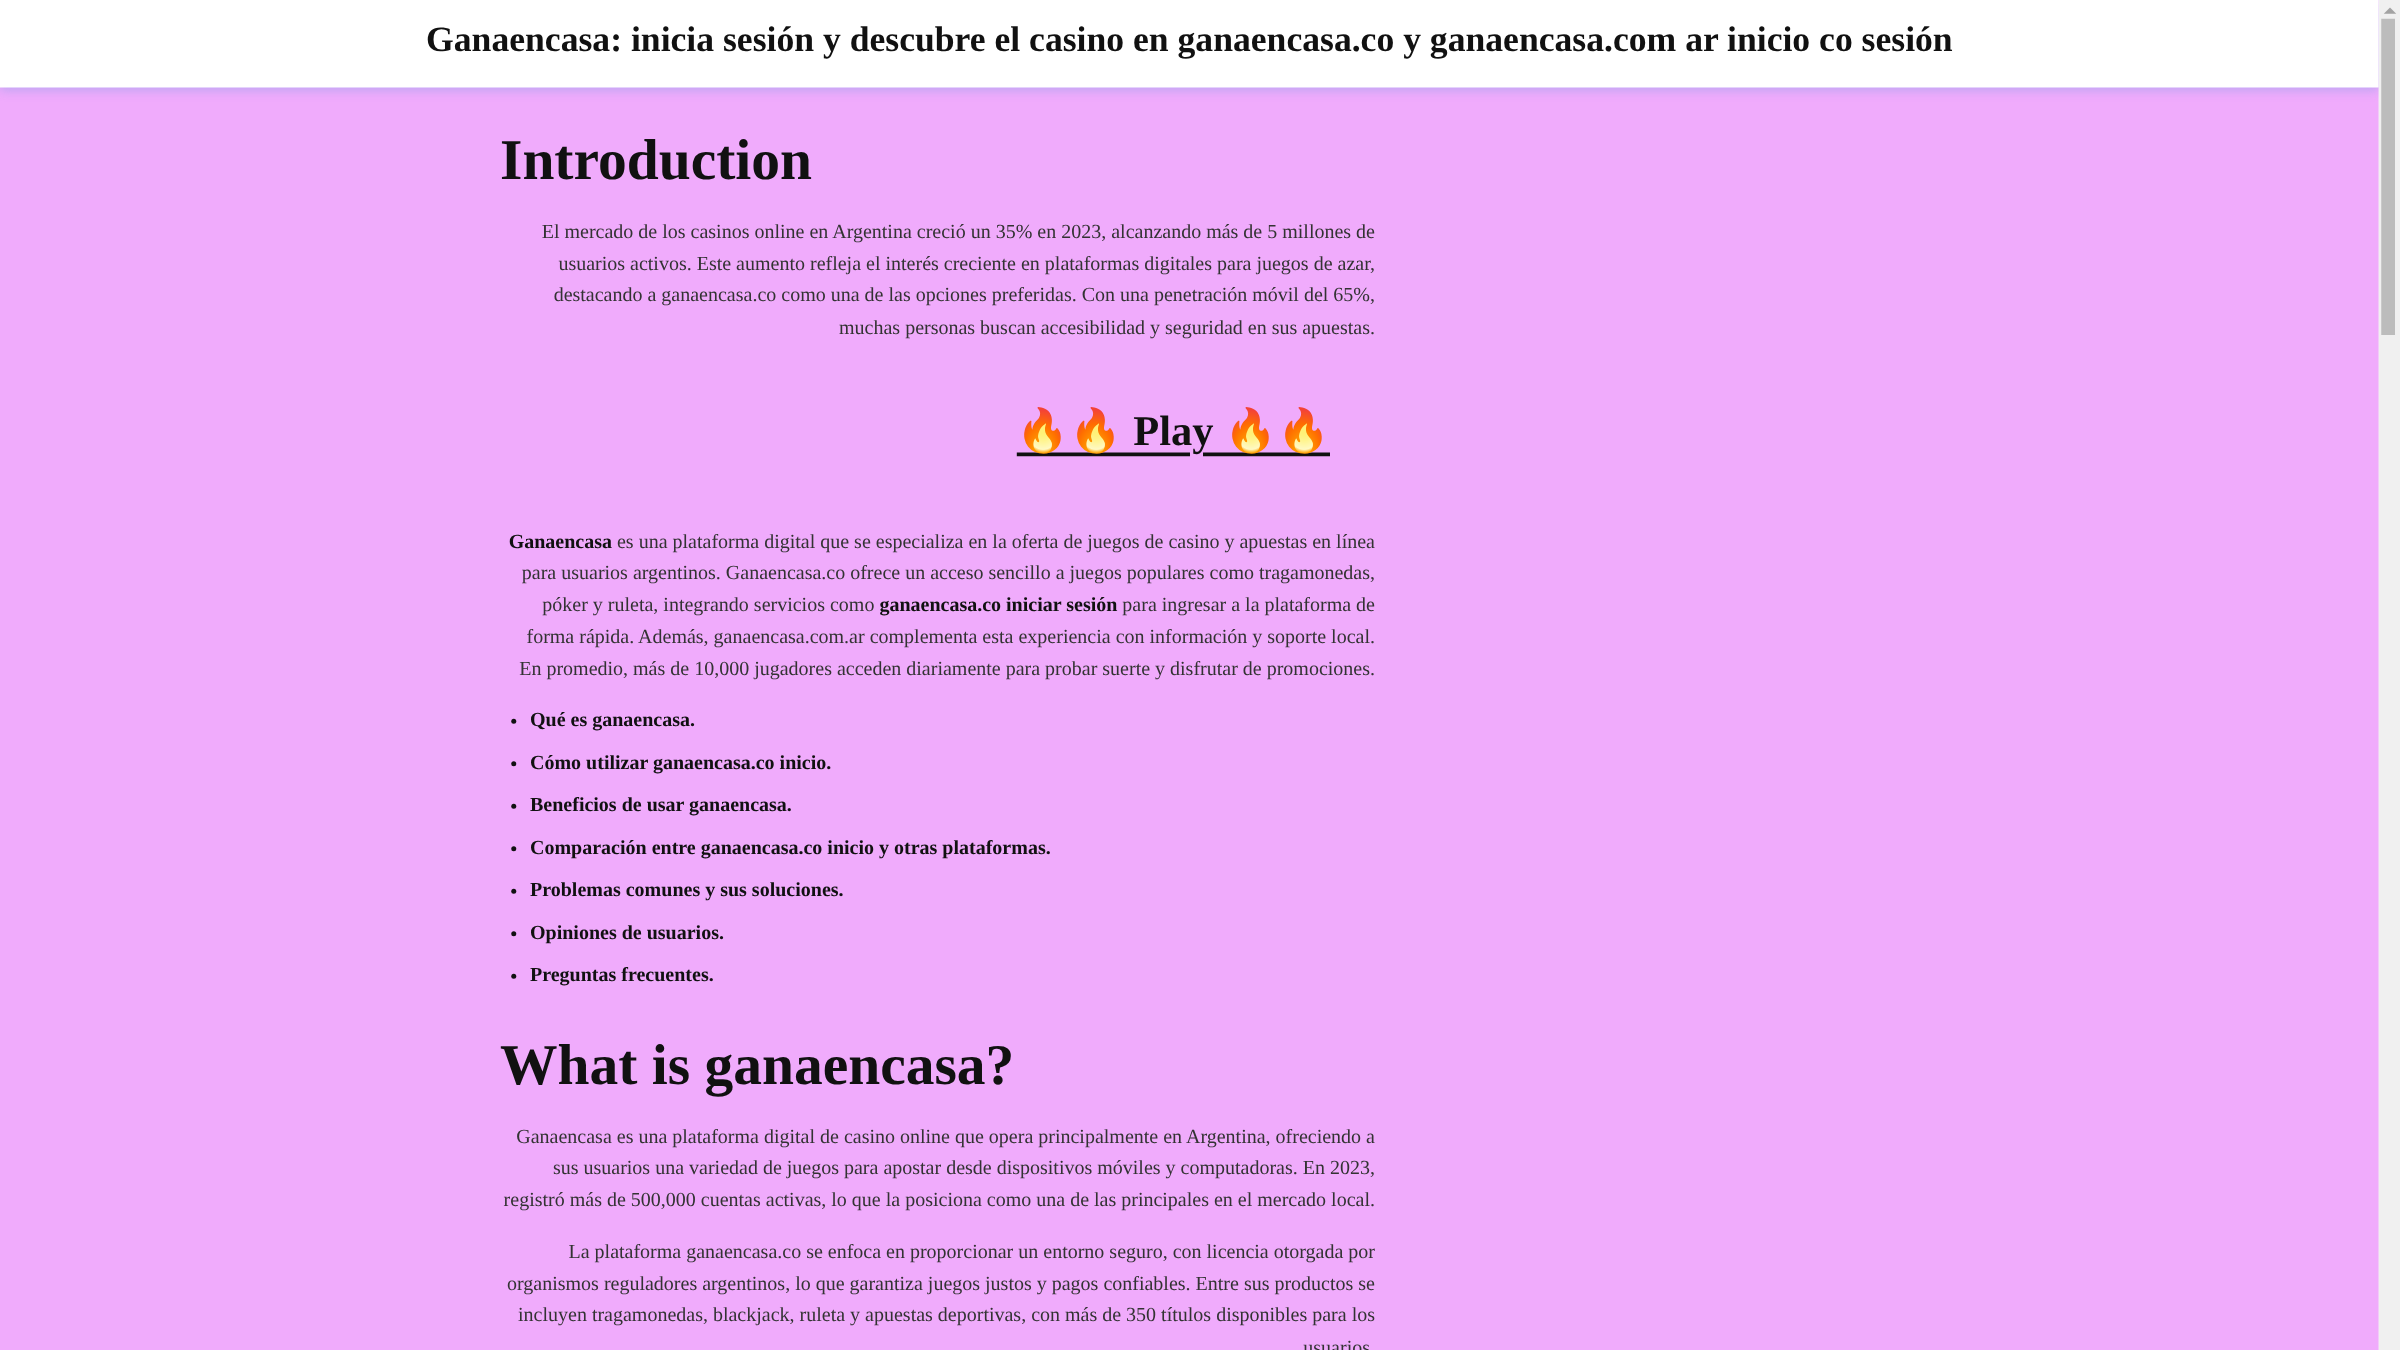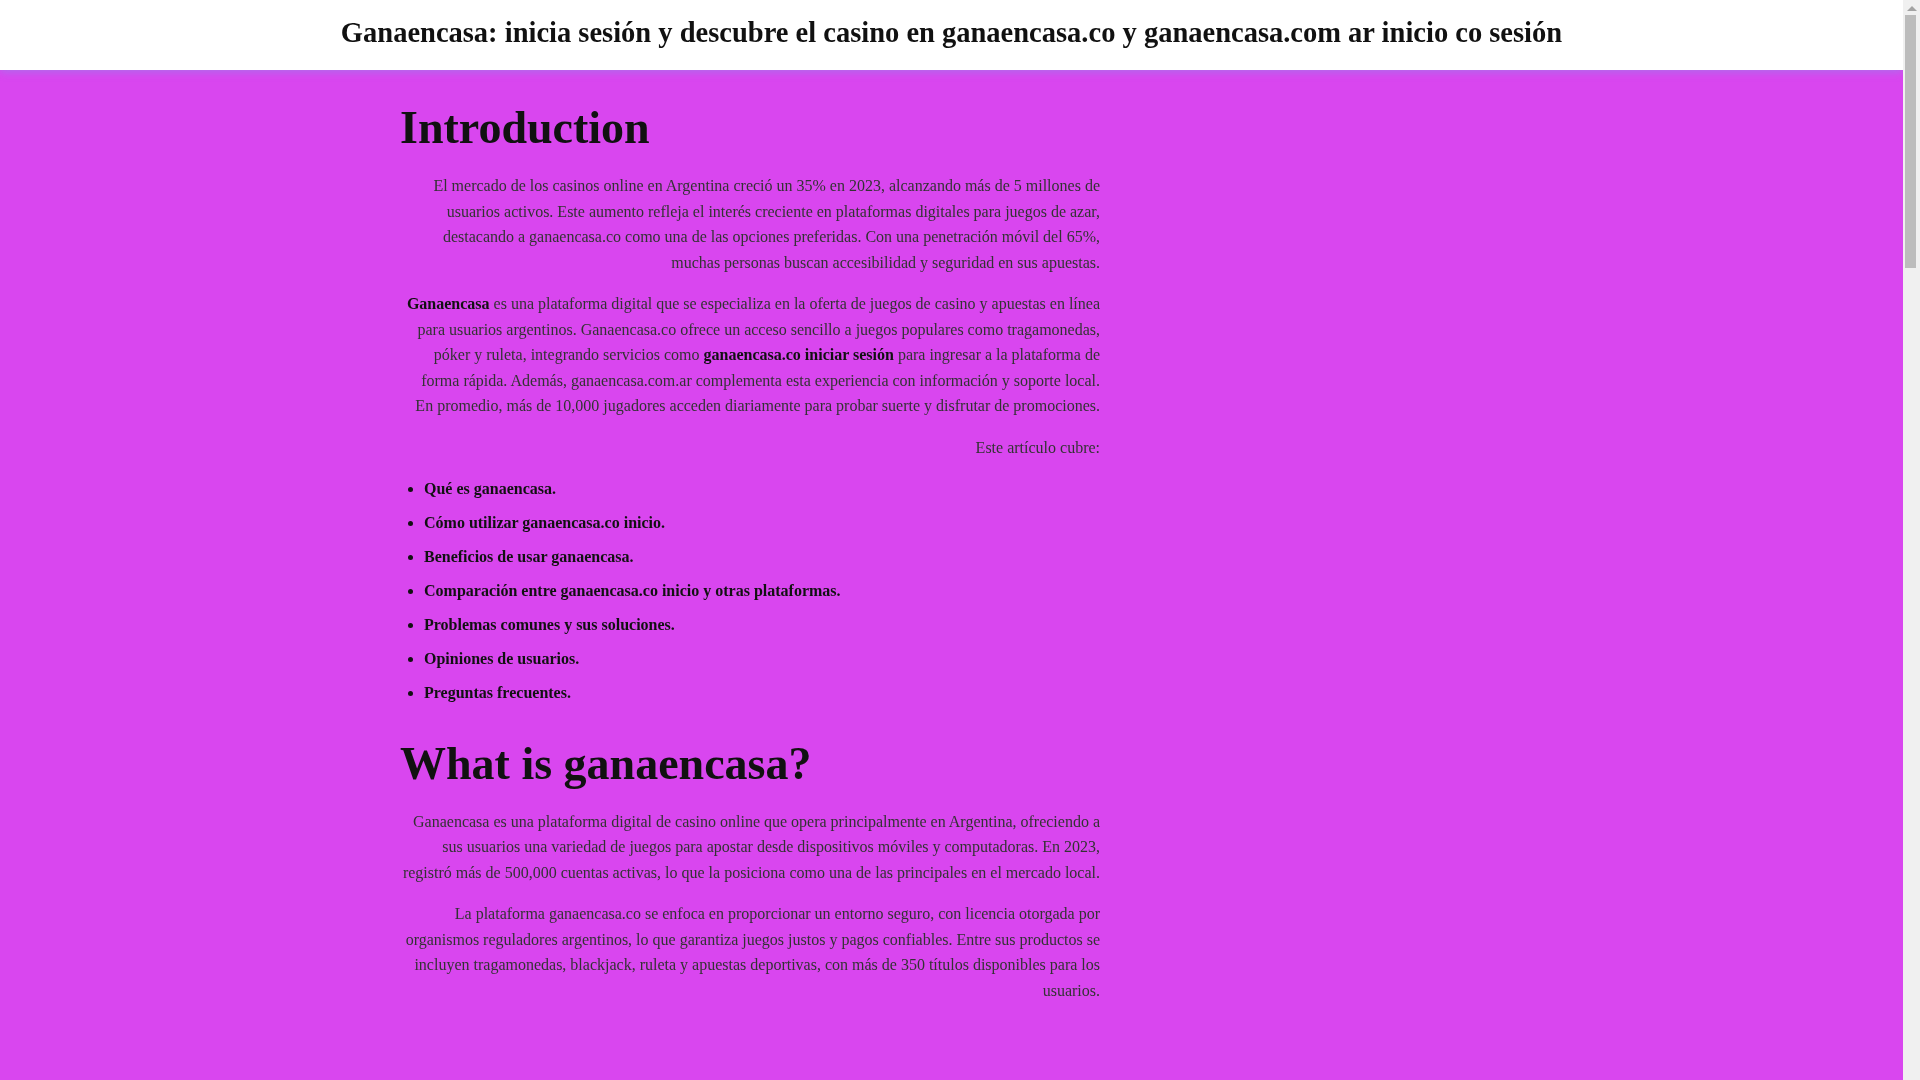--- a/index.html
+++ b/index.html
@@ -15,21 +15,21 @@
       color: #222222;
       position: relative;
     }
     .viewport {
       position: absolute;
       left: 0;
       top: 0;
       width: 1903px;
       height: 1080px;
       overflow: hidden;
-      background: #d946ef;
+      background: #f0abfc;
     }
     .site-header {
       position: absolute;
       left: 0;
       top: 0;
       width: 1903px;
       height: 70px;
       background: #ffffff;
       box-shadow: 0 2px 8px rgba(120, 160, 230, 0.45);
       z-index: 2;
@@ -131,25 +131,27 @@
     <h1 class="site-title">Ganaencasa: inicia sesión y descubre el casino en ganaencasa.co y ganaencasa.com ar inicio co sesión</h1>
   </header>
 
   <main class="content">
 
     <section>
       <h2 class="section-heading">Introduction</h2>
       <p class="para">El mercado de los casinos online en Argentina creció un 35% en 2023, alcanzando más de 5 millones de usuarios activos. Este aumento refleja el interés creciente en plataformas digitales para juegos de azar, destacando a ganaencasa.co como una de las opciones preferidas. Con una penetración móvil del 65%, muchas personas buscan accesibilidad y seguridad en sus apuestas.</p>
     </section>
 
+    <div class="cta-wrap">
+      <a class="cta" href="#">🔥🔥 Play 🔥🔥</a>
+    </div>
 
     <section>
       <p class="para"><b>Ganaencasa</b><span> es una plataforma digital que se especializa en la oferta de juegos de casino y apuestas en línea para usuarios argentinos. Ganaencasa.co ofrece un acceso sencillo a juegos populares como tragamonedas, póker y ruleta, integrando servicios como </span><b>ganaencasa.co iniciar sesión</b><span> para ingresar a la plataforma de forma rápida. Además, ganaencasa.com.ar complementa esta experiencia con información y soporte local. En promedio, más de 10,000 jugadores acceden diariamente para probar suerte y disfrutar de promociones.</span></p>
 
-      <p class="para">Este artículo cubre:</p>
 
       <ul class="topics">
         <li>Qué es ganaencasa.</li>
         <li>Cómo utilizar ganaencasa.co inicio.</li>
         <li>Beneficios de usar ganaencasa.</li>
         <li>Comparación entre ganaencasa.co inicio y otras plataformas.</li>
         <li>Problemas comunes y sus soluciones.</li>
         <li>Opiniones de usuarios.</li>
         <li>Preguntas frecuentes.</li>
       </ul>

